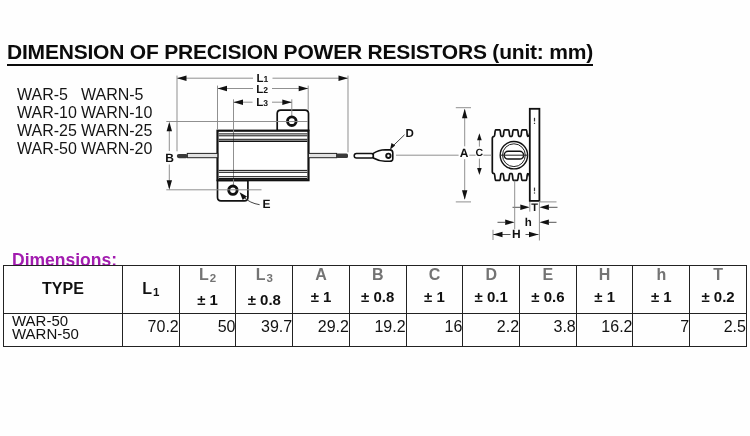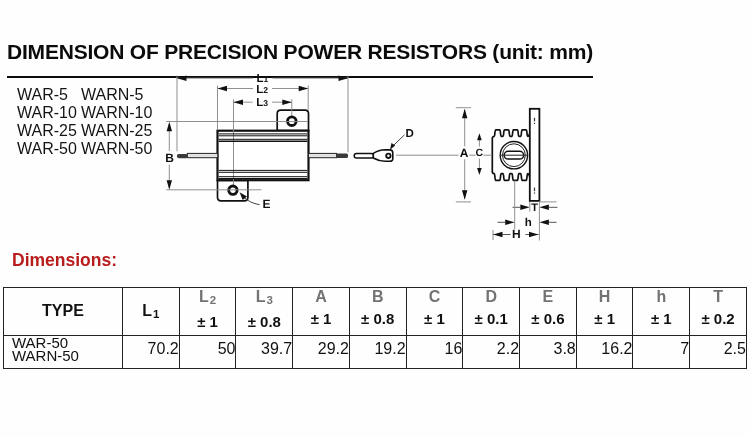--- a/index.html
+++ b/index.html
@@ -1,23 +1,23 @@
 <!DOCTYPE html>
 <html><head>
 <meta charset="utf-8">
 <style>
 * { margin:0; padding:0; box-sizing:border-box; -webkit-font-smoothing:antialiased; }
 html,body { width:750px; height:436px; background:#fefefe; font-family:"Liberation Sans", sans-serif; }
 #page { position:relative; width:750px; height:436px; background:#fefefe; overflow:hidden; }
 #title { position:absolute; left:7px; top:41px; font-size:21px; font-weight:bold; color:#0b0b0b;
-  letter-spacing:-0.2px; border-bottom:2.2px solid #0b0b0b; padding-bottom:14px; line-height:21px; }
+  letter-spacing:-0.2px; border-bottom:2.2px solid #0b0b0b; padding-bottom:2px; line-height:21px; }
 .tl { position:absolute; font-size:16px; font-weight:normal; color:#151515; line-height:17.8px; white-space:pre; }
-#dimlab { position:absolute; left:12px; top:250px; font-size:17.5px; font-weight:bold; color:#b91c1c; }
+#dimlab { position:absolute; left:12px; top:250px; font-size:17.5px; font-weight:bold; color:#a21caf; }
 #drw { position:absolute; left:0; top:0; }
-table { position:absolute; left:3px; top:287px; border-collapse:collapse; table-layout:fixed; }
+table { position:absolute; left:3px; top:265px; border-collapse:collapse; table-layout:fixed; }
 td { border:1px solid #222; vertical-align:top; overflow:hidden; }
 tr.hd td { height:47.5px; text-align:center; }
 tr.dt td { height:33.5px; }
 .h1 { font-size:16px; font-weight:bold; color:#737373; margin-top:1.5px; line-height:14px; }
 .h2 { font-size:15px; font-weight:bold; color:#111; margin-top:8.5px; line-height:13px; }
 .sb { font-size:11.5px; vertical-align:-2.2px; }
 td.typ { font-size:16px; font-weight:bold; color:#111; text-align:center; vertical-align:middle; }
 td.l1h { text-align:center; vertical-align:middle; font-size:16px; font-weight:bold; color:#111; }
 td.names { font-size:15px; color:#111; padding-left:8px; padding-top:0px; line-height:13.5px; }
 td.num { font-size:16px; color:#111; padding-left:7.5px; padding-top:5.5px; line-height:16px;text-align:right; }
@@ -26,21 +26,21 @@
 <body>
 <div id="page">
   <div id="title">DIMENSION OF PRECISION POWER RESISTORS (unit: mm)</div>
   <div class="tl" style="left:17px; top:86.4px;">WAR-5
 WAR-10
 WAR-25
 WAR-50</div>
   <div class="tl" style="left:81px; top:86.4px;">WARN-5
 WARN-10
 WARN-25
-WARN-50</div>
+WARN-20</div>
   <div id="dimlab">Dimensions:</div>
   <svg id="drw" text-rendering="geometricPrecision" width="750" height="436" viewBox="0 0 750 436">
 <path d="M277.2,130.5 L277.2,113.6 Q277.2,110.1 280.7,110.1 L305,110.1 Q308.5,110.1 308.5,113.6 L308.5,130.5 Z" fill="#fff" stroke="#111" stroke-width="1.7"></path>
 <path d="M217.5,180.5 L217.5,197.3 Q217.5,200.9 221,200.9 L244.4,200.9 Q247.9,200.9 247.9,197.3 L247.9,180.5 Z" fill="#fff" stroke="#111" stroke-width="1.7"></path>
 <rect x="217.5" y="130.7" width="91" height="49.5" fill="#fff" stroke="#111" stroke-width="2.2"></rect>
 <line x1="233.5" y1="99.3" x2="233.5" y2="185.9" stroke="#8a8a8a" stroke-width="0.95"></line>
 <line x1="291.8" y1="99.3" x2="291.8" y2="116.2" stroke="#8a8a8a" stroke-width="0.95"></line>
 <line x1="218.7" y1="133.9" x2="307.3" y2="133.9" stroke="#111" stroke-width="1.0"></line>
 <line x1="218.7" y1="135.8" x2="307.3" y2="135.8" stroke="#111" stroke-width="1.0"></line>
 <line x1="218.7" y1="139.3" x2="307.3" y2="139.3" stroke="#111" stroke-width="1.0"></line>

